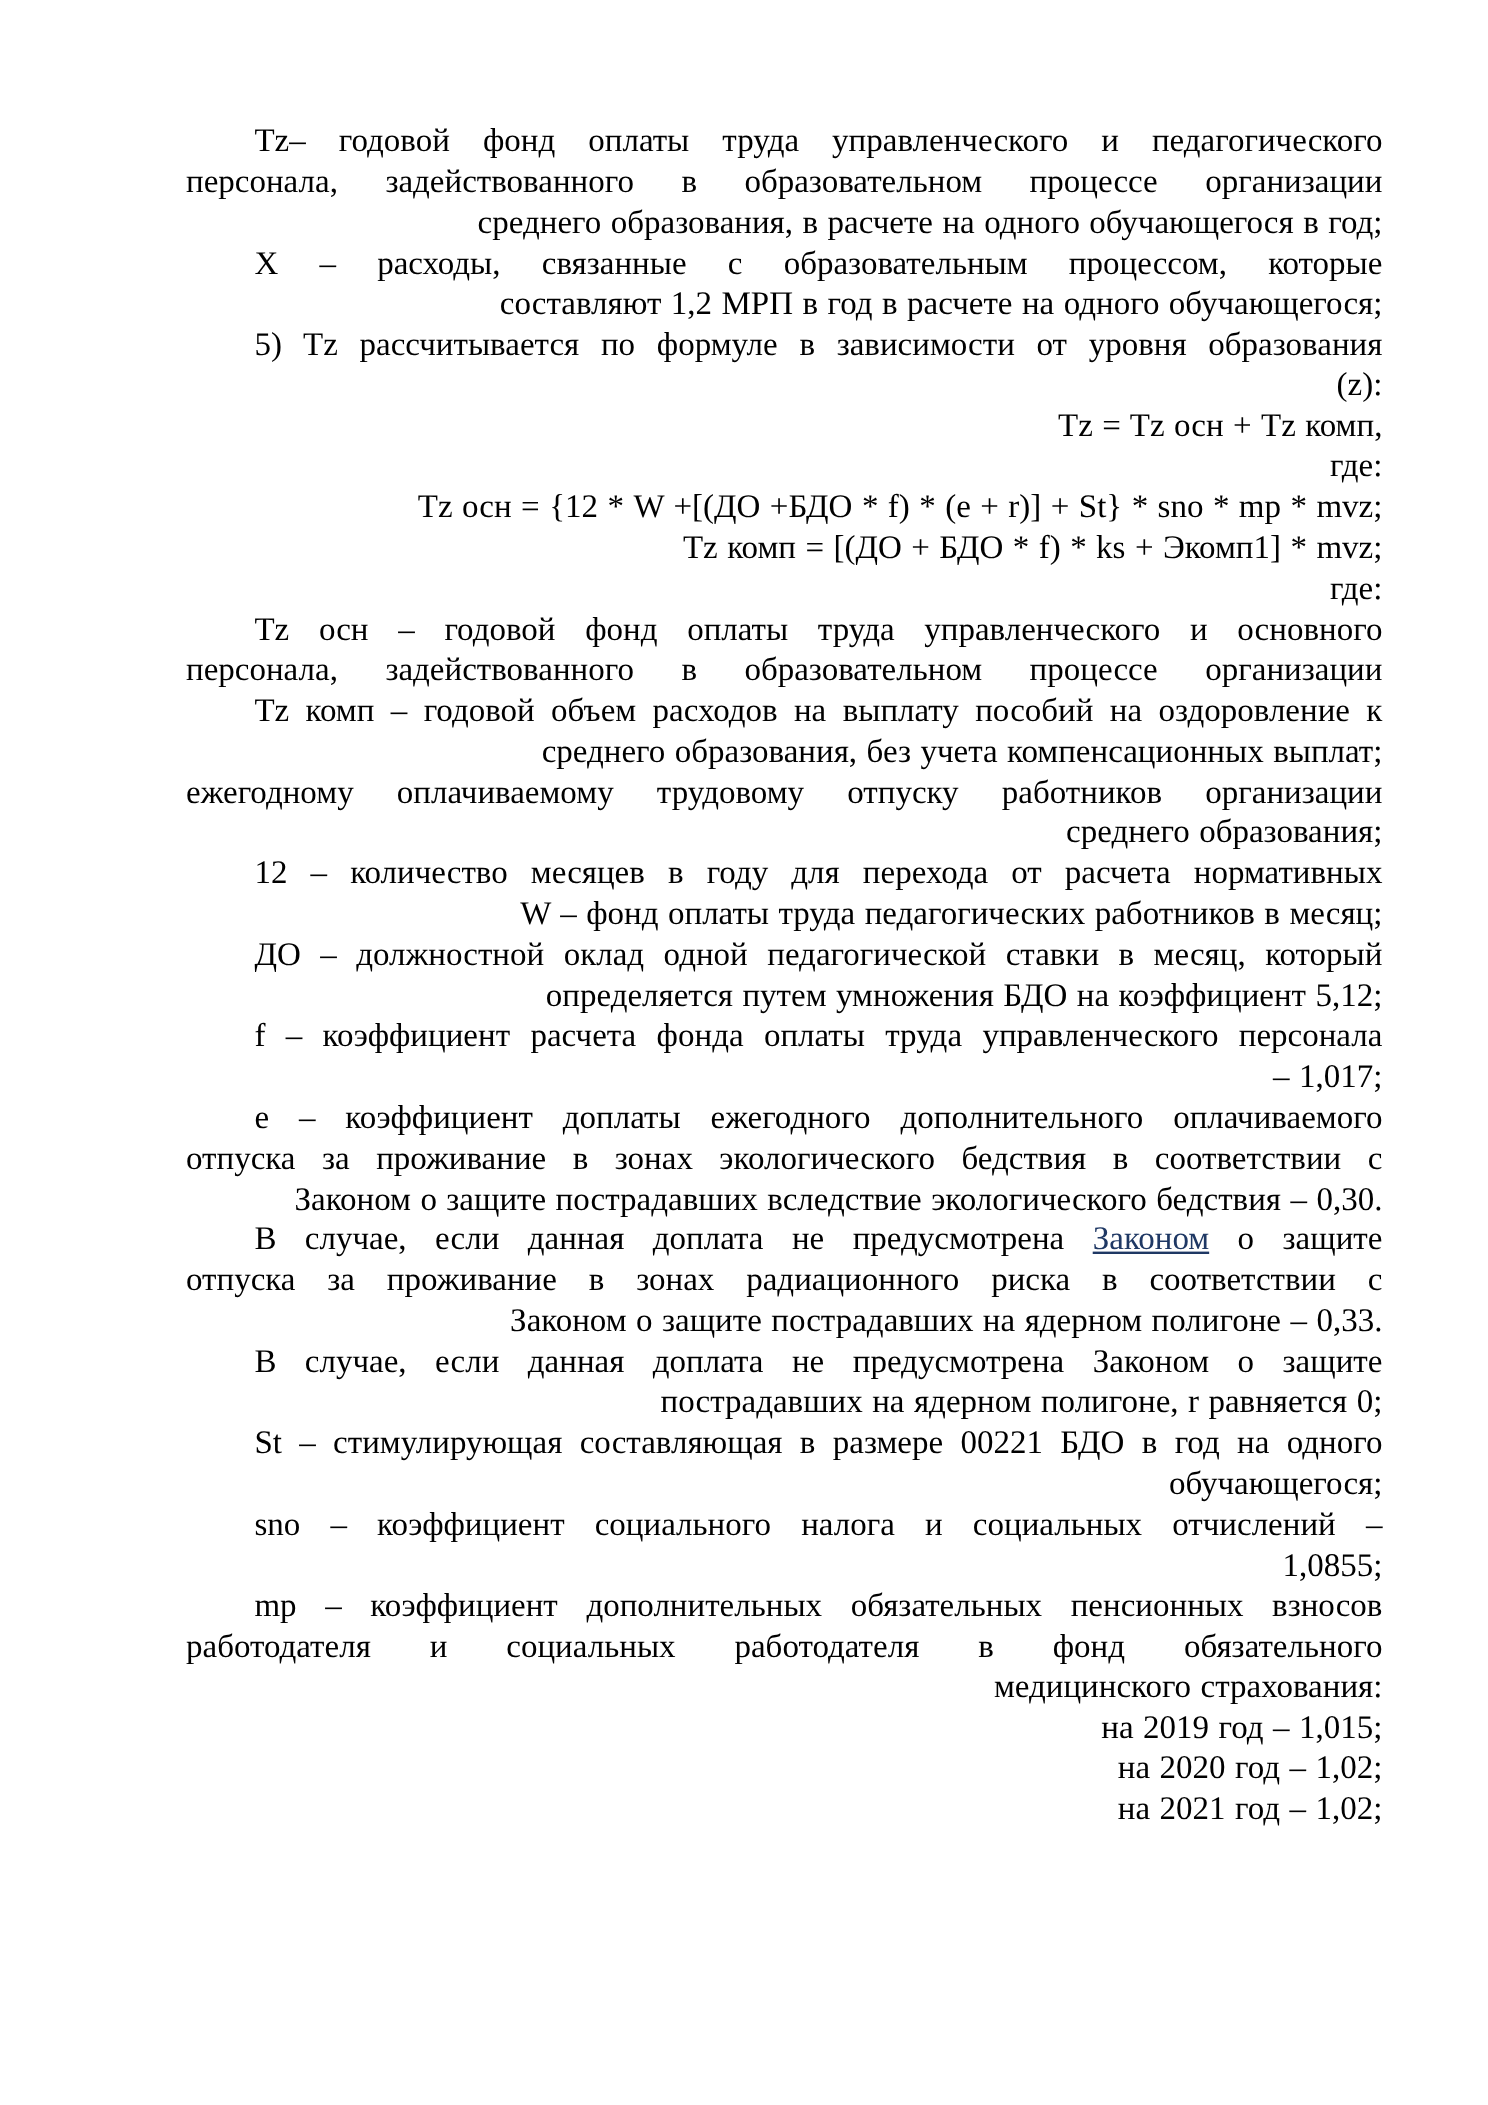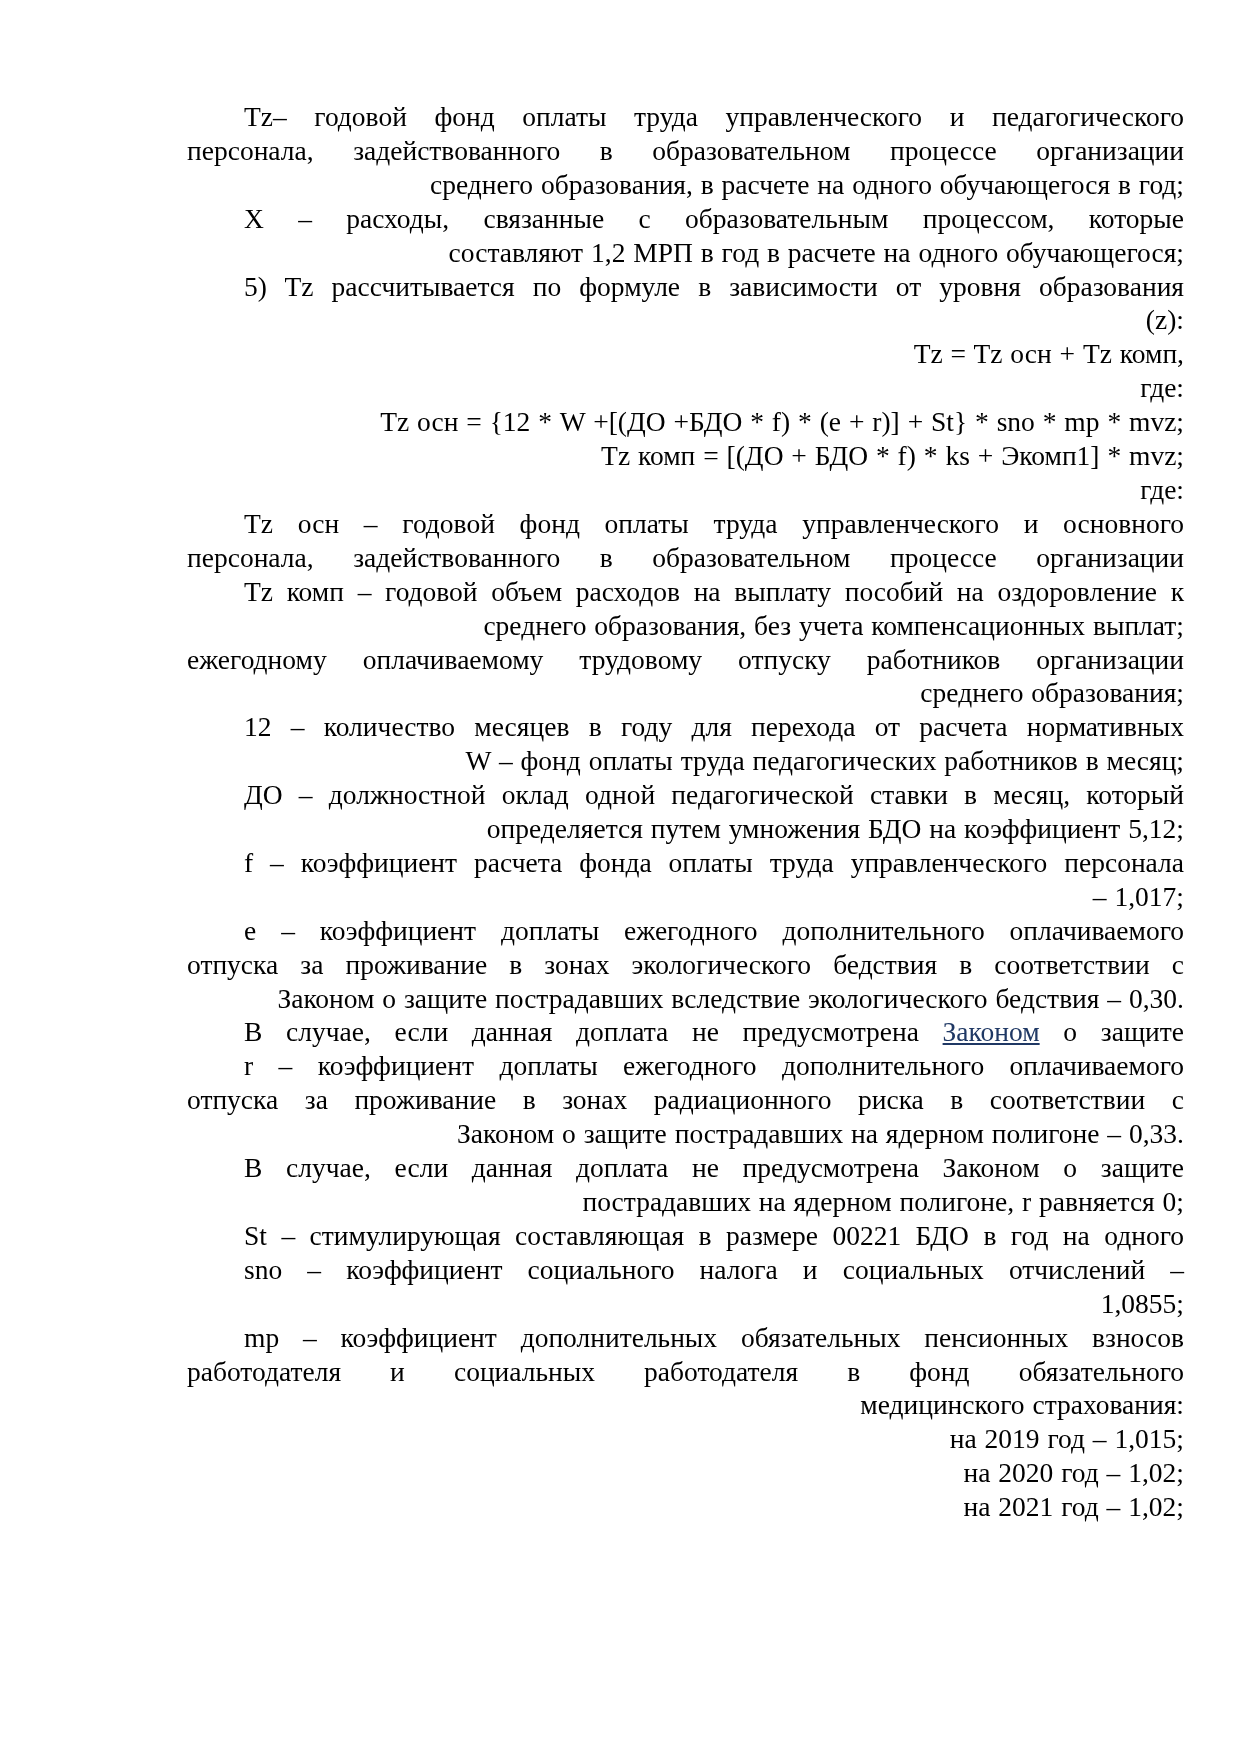--- a/index.html
+++ b/index.html
@@ -37,21 +37,21 @@
   }
   .doc-link {
     color: var(--link-color, #1f3864);
     text-decoration: underline;
     cursor: pointer;
   }
 </style>
 </head>
 <body style="background: rgb(255, 255, 255); --link-color: #1f3864;">
 
-<div class="doc" style="color: rgb(0, 0, 0); margin-left: 32px;">
+<div class="doc" style="color: rgb(0, 0, 0);">
     <div class="line fill indent"><span>Tz– годовой фонд оплаты труда управленческого и педагогического</span></div>
     <div class="line fill"><span>персонала, задействованного в образовательном процессе организации</span></div>
     <div class="line"><span>среднего образования, в расчете на одного обучающегося в год;</span></div>
     <div class="line fill indent"><span>Х – расходы, связанные с образовательным процессом, которые</span></div>
     <div class="line"><span>составляют 1,2 МРП в год в расчете на одного обучающегося;</span></div>
     <div class="line fill indent"><span>5) Tz рассчитывается по формуле в зависимости от уровня образования</span></div>
     <div class="line"><span>(z):</span></div>
     <div class="line indent"><span>Tz = Tz осн + Tz комп,</span></div>
     <div class="line indent"><span>где:</span></div>
     <div class="line indent"><span>Tz осн = {12 * W +[(ДО +БДО * f) * (e + r)] + St} * sno * mp * mvz;</span></div>
@@ -66,26 +66,26 @@
     <div class="line fill indent"><span>12 – количество месяцев в году для перехода от расчета нормативных</span></div>
     <div class="line indent"><span>W – фонд оплаты труда педагогических работников в месяц;</span></div>
     <div class="line fill indent"><span>ДО – должностной оклад одной педагогической ставки в месяц, который</span></div>
     <div class="line"><span>определяется путем умножения БДО на коэффициент 5,12;</span></div>
     <div class="line fill indent"><span>f – коэффициент расчета фонда оплаты труда управленческого персонала</span></div>
     <div class="line"><span>– 1,017;</span></div>
     <div class="line fill indent"><span>е – коэффициент доплаты ежегодного дополнительного оплачиваемого</span></div>
     <div class="line fill"><span>отпуска за проживание в зонах экологического бедствия в соответствии с</span></div>
     <div class="line"><span>Законом о защите пострадавших вследствие экологического бедствия – 0,30.</span></div>
     <div class="line fill indent"><span>В случае, если данная доплата не предусмотрена </span><a href="#" class="doc-link">Законом</a><span> о защите</span></div>
-    <div class="line fill indent"><span>r – коэффициент доплаты ежегодного дополнительного оплачиваемого</span></div>
     <div class="line fill"><span>отпуска за проживание в зонах радиационного риска в соответствии с</span></div>
     <div class="line"><span>Законом о защите пострадавших на ядерном полигоне – 0,33.</span></div>
     <div class="line fill indent"><span>В случае, если данная доплата не предусмотрена Законом о защите</span></div>
     <div class="line"><span>пострадавших на ядерном полигоне, r равняется 0;</span></div>
     <div class="line fill indent"><span>St – стимулирующая составляющая в размере 00221 БДО в год на одного</span></div>
+    <div class="line"><span>обучающегося;</span></div>
     <div class="line fill indent"><span>sno – коэффициент социального налога и социальных отчислений –</span></div>
     <div class="line"><span>1,0855;</span></div>
     <div class="line fill indent"><span>mp – коэффициент дополнительных обязательных пенсионных взносов</span></div>
     <div class="line fill"><span>работодателя и социальных работодателя в фонд обязательного</span></div>
     <div class="line"><span>медицинского страхования:</span></div>
     <div class="line indent"><span>на 2019 год – 1,015;</span></div>
     <div class="line indent"><span>на 2020 год – 1,02;</span></div>
     <div class="line indent"><span>на 2021 год – 1,02;</span></div>
   </div>
 

